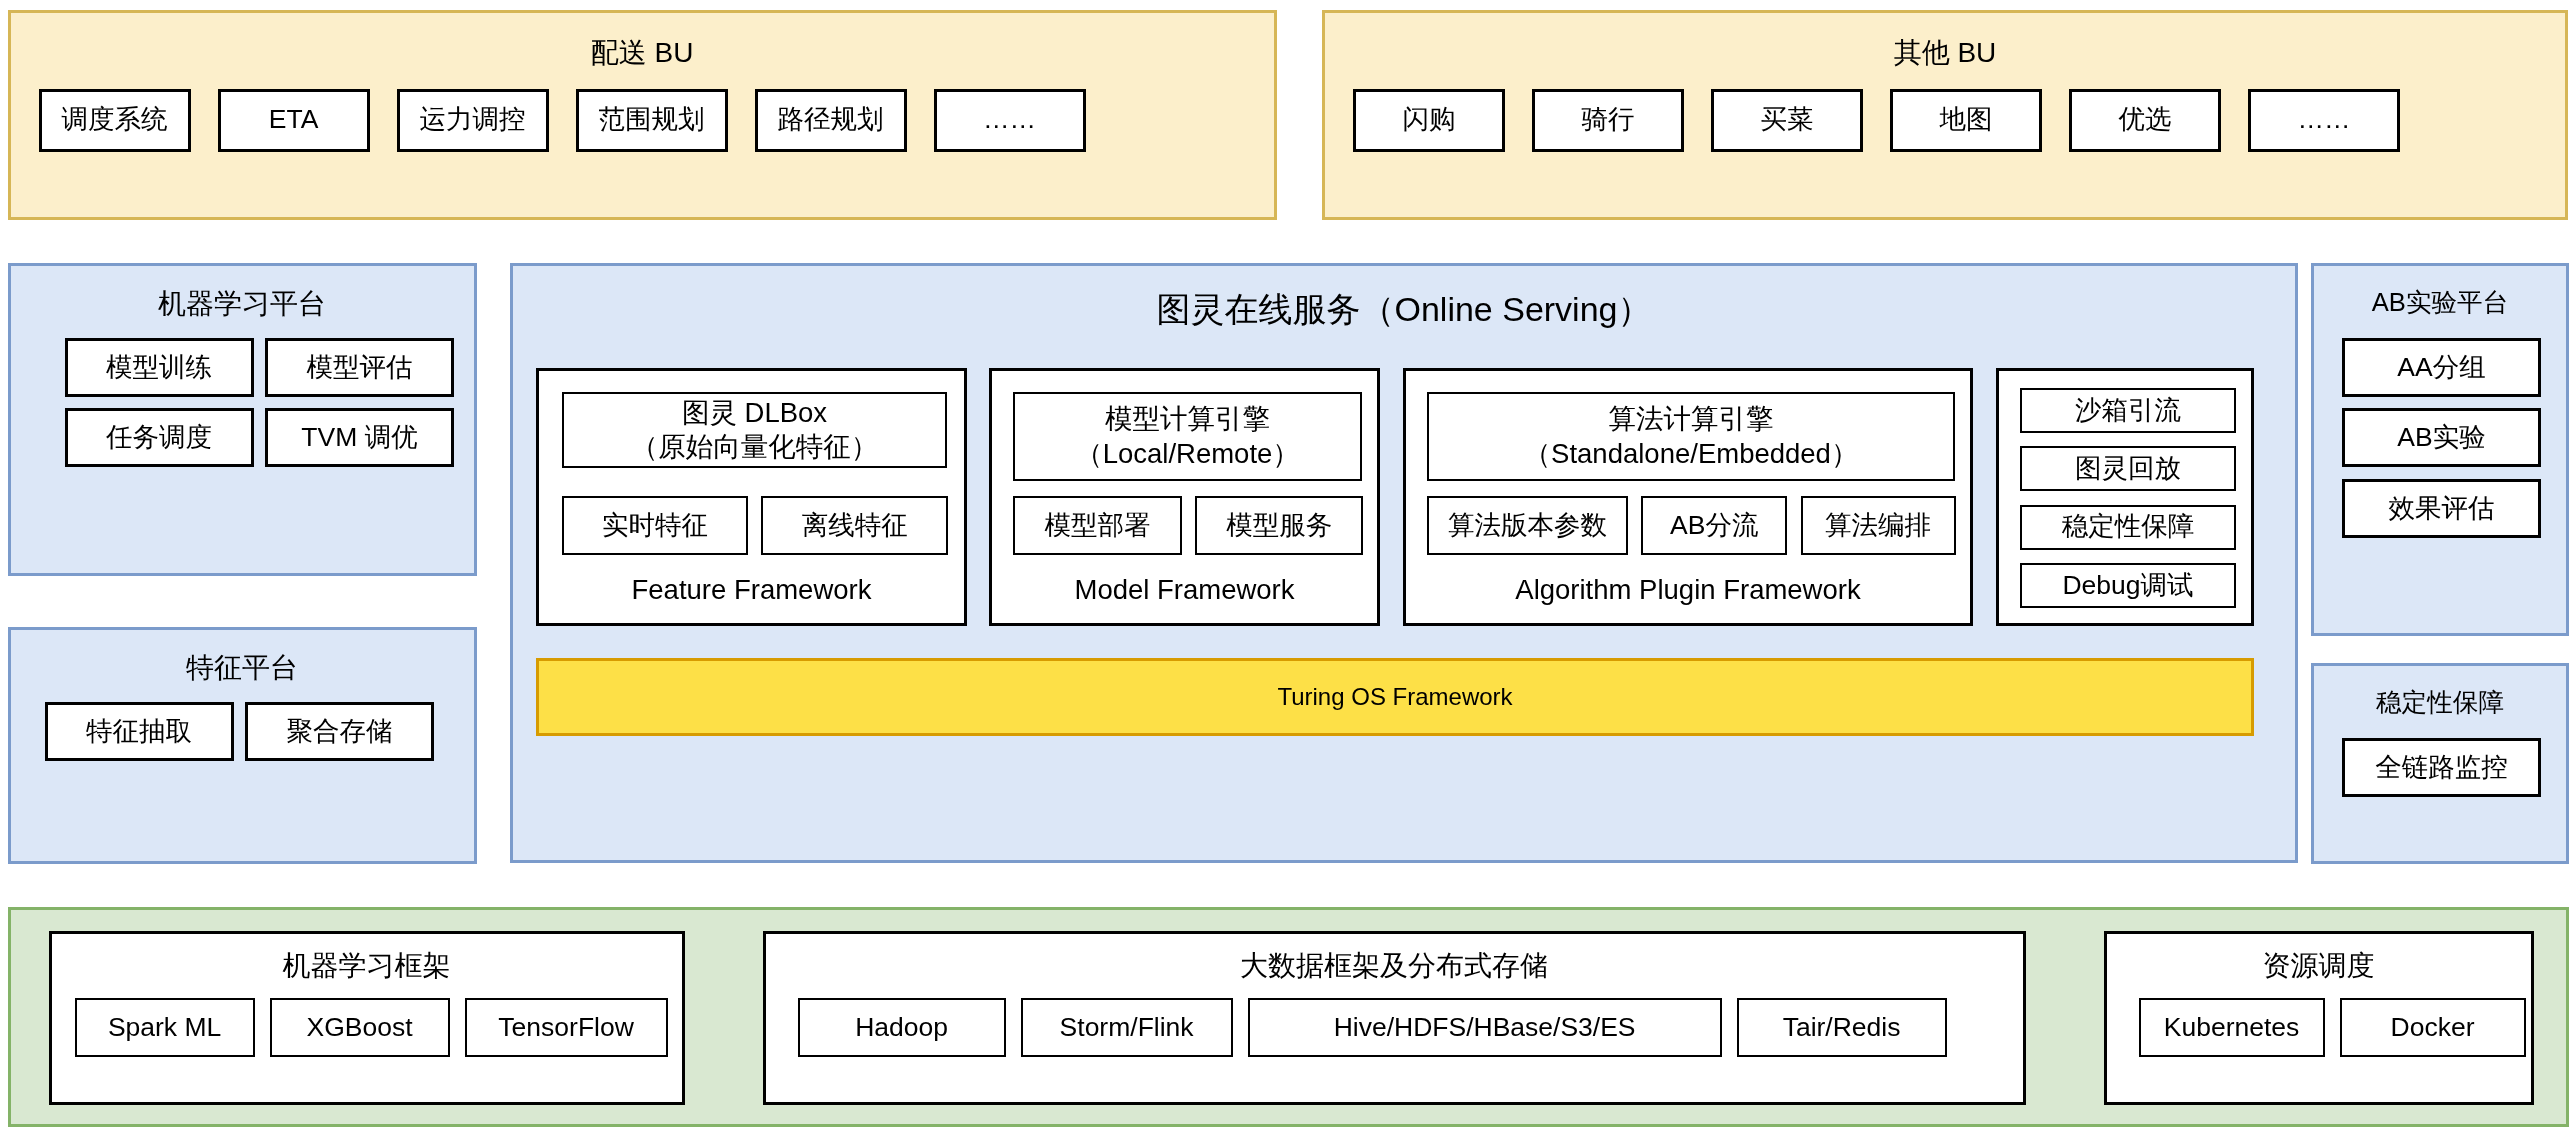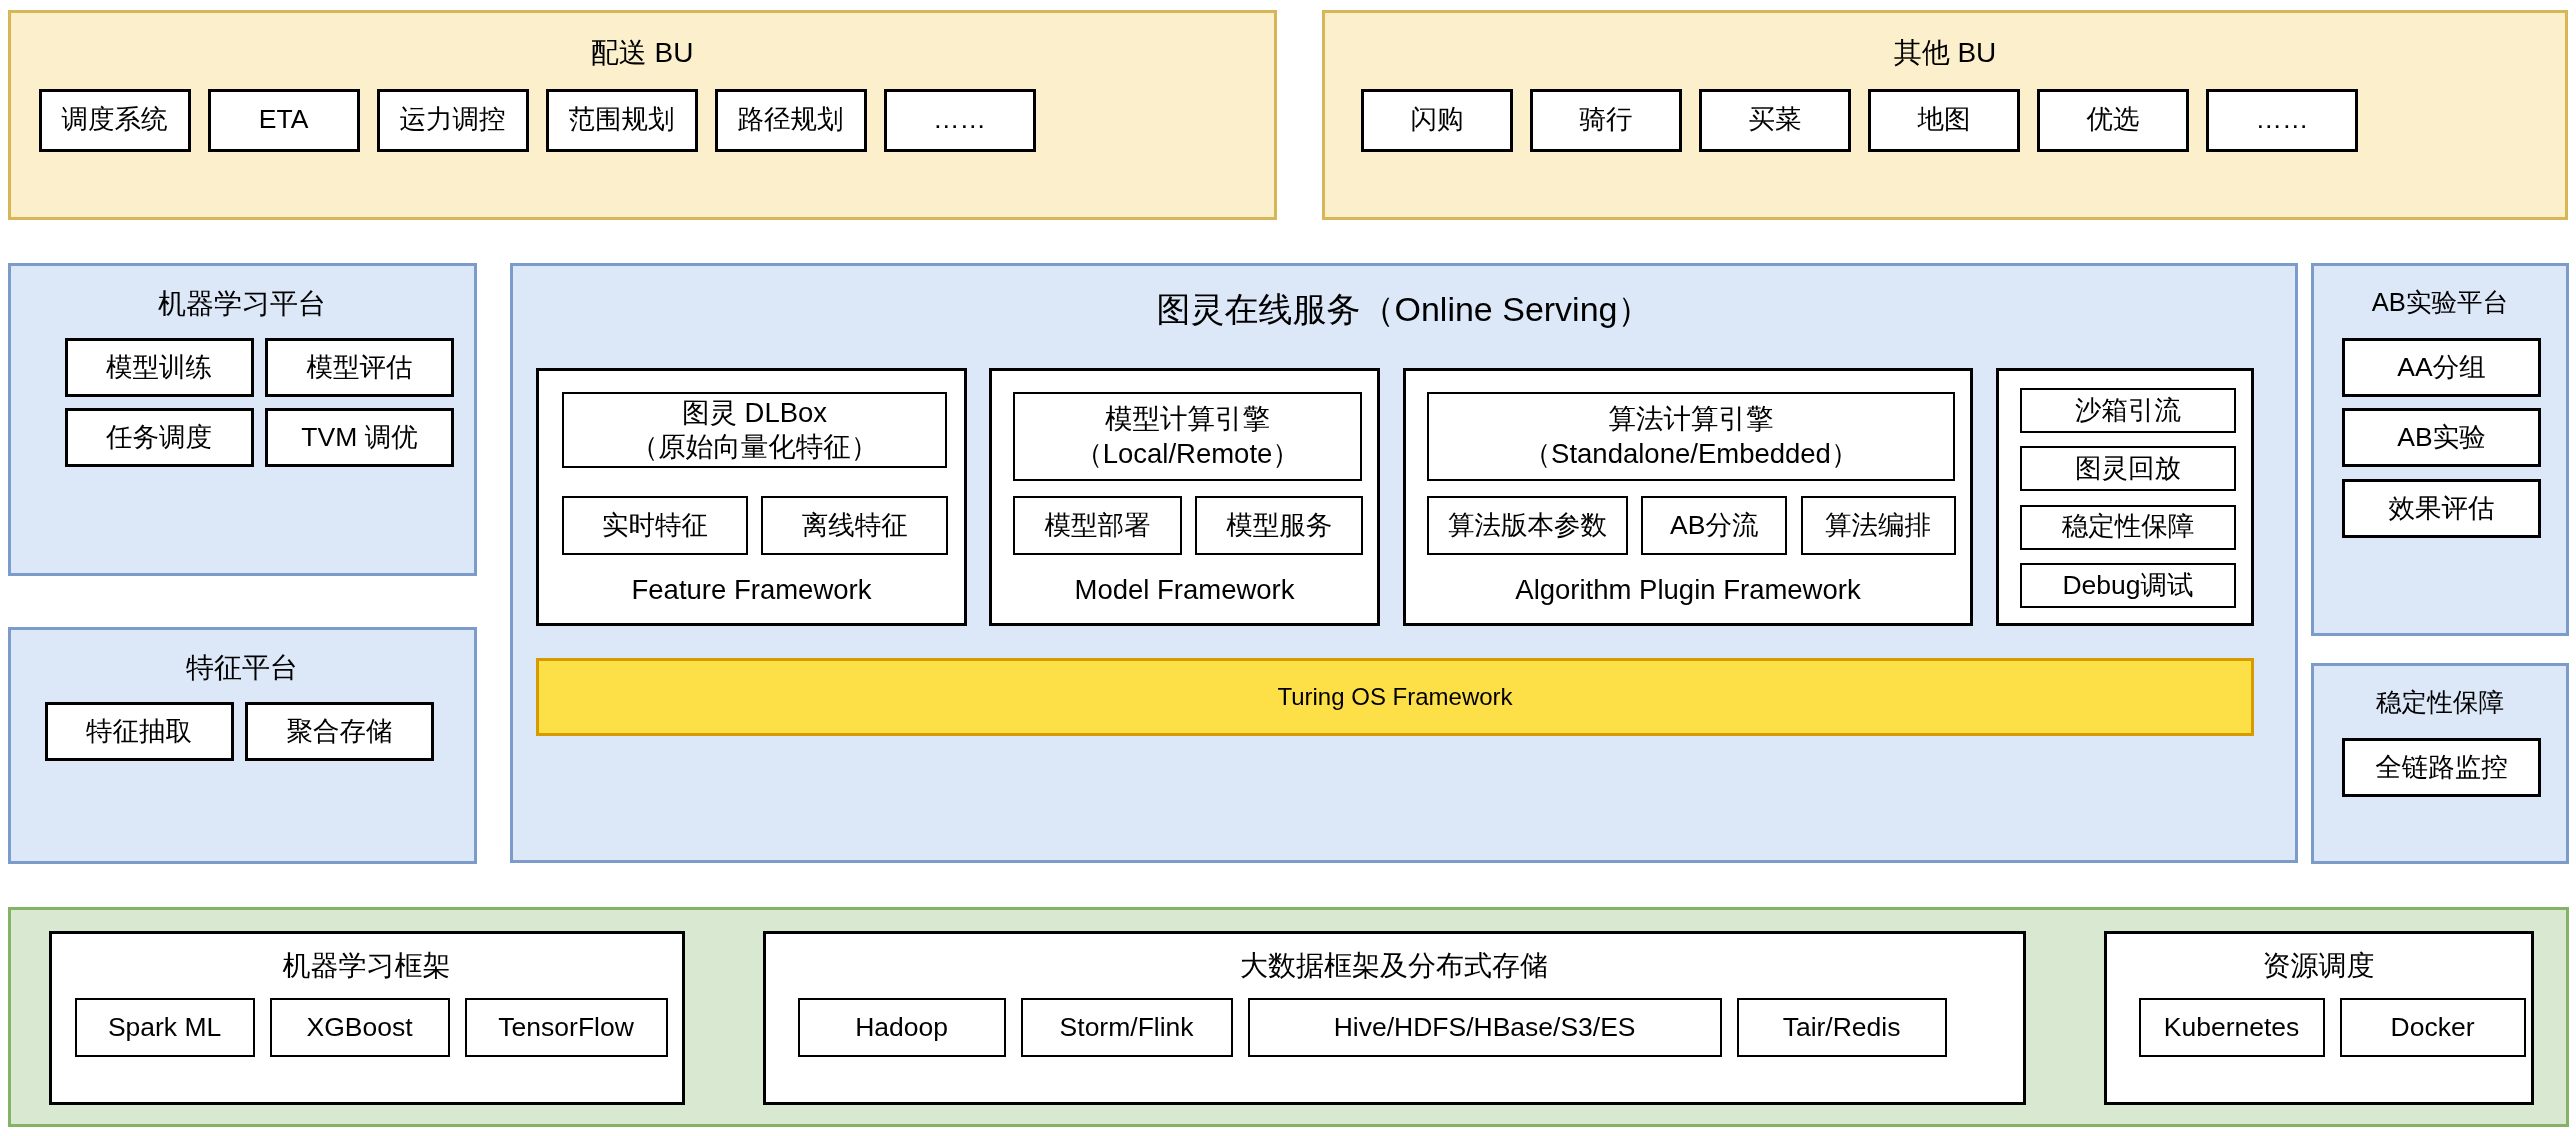--- a/index.html
+++ b/index.html
@@ -61,21 +61,21 @@
     text-align: center;
     font-size: 28px;
     white-space: nowrap;
   }
   .grp-title.small { font-size: 25.6px; }
 
   
   .bu-row {
     position: absolute;
     display: flex;
-    gap: 17px;
+    gap: 27px;
   }
   .bu-item {
     width: 152px;
     height: 63px;
     font-size: 26.5px;
   }
 
   
   .panel-grid {
     position: absolute;
@@ -166,21 +166,21 @@
       <div class="node bu-item">ETA</div>
       <div class="node bu-item">运力调控</div>
       <div class="node bu-item">范围规划</div>
       <div class="node bu-item">路径规划</div>
       <div class="node bu-item">……</div>
     </div>
   </div>
 
   <div class="band band-yellow" style="left:1322px; top:9.5px; width:1246px; height:210px;">
     <div class="grp-title" style="top:21px;">其他 BU</div>
-    <div class="bu-row" style="left:36px; top:76px;">
+    <div class="bu-row" style="left:28px; top:76px;">
       <div class="node bu-item">闪购</div>
       <div class="node bu-item">骑行</div>
       <div class="node bu-item">买菜</div>
       <div class="node bu-item">地图</div>
       <div class="node bu-item">优选</div>
       <div class="node bu-item">……</div>
     </div>
   </div>
 
   <div class="band band-blue" style="left:7.6px; top:263px; width:469px; height:313px;">

